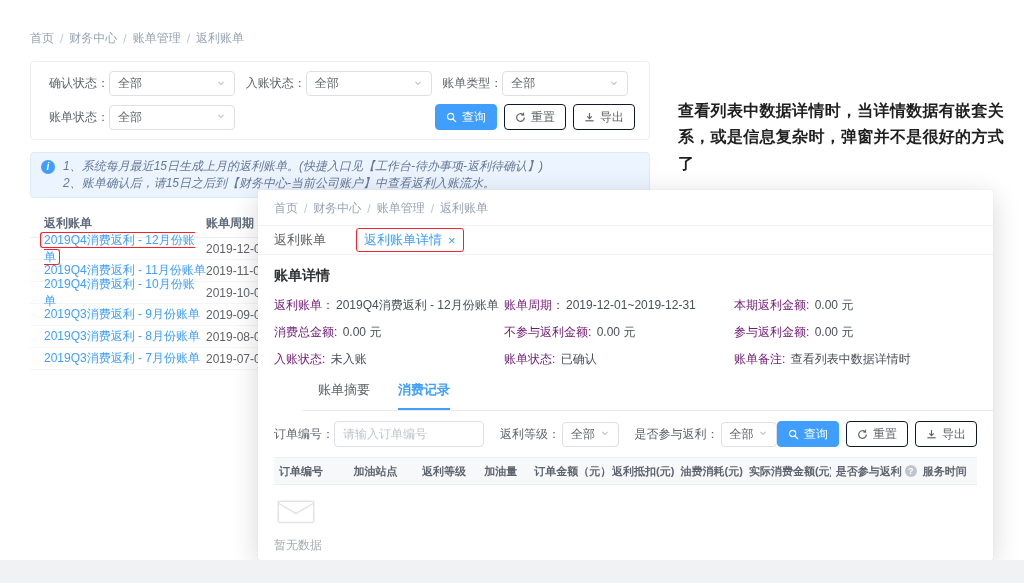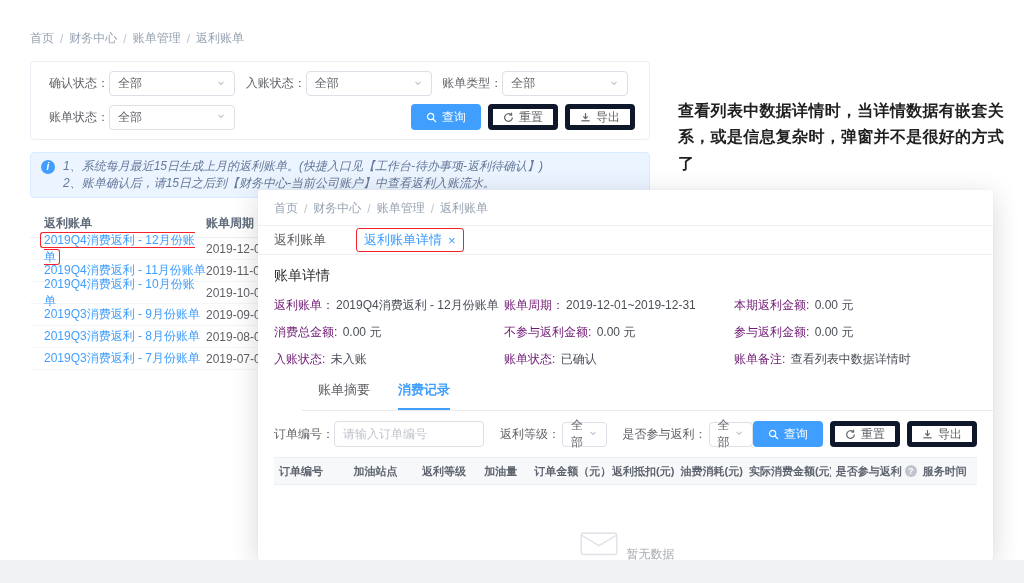--- a/index.html
+++ b/index.html
@@ -12,21 +12,21 @@
 
   
   .breadcrumb { font-size:12px; color:#97a3b3; display:flex; align-items:center; gap:6px; white-space:nowrap; }
   .breadcrumb .sep { color:#c0c4cc; }
   .select {
     height:25px; border:1px solid #dcdfe6; border-radius:4px; background:#fff;
     display:flex; align-items:center; justify-content:space-between;
     padding:0 8px; font-size:12px; color:#606266; cursor:pointer;
   }
   .btn {
-    height:26px; padding:0 10px; border:5px solid #0f172a; border-radius:4px;
+    height:26px; padding:0 10px; border:1px solid #0f172a; border-radius:4px;
     background:#fff; font-size:12px; color:#606266; display:inline-flex;
     align-items:center; gap:5px; cursor:pointer; font-family:inherit; white-space:nowrap;
   }
   .btn.primary { background:#409eff; border-color:#409eff; color:#fff; }
   .btn svg { display:block; }
   .red-box { border:1px solid #f5222d; border-radius:3px; }
 
   
   .bg-page { position:absolute; left:30px; top:30px; width:620px; }
   .filter-card {
@@ -82,21 +82,21 @@
     border-top:1px solid #eef0f4; border-bottom:1px solid #eef0f4; font-size:13px; flex:0 0 30px;
   }
   .ptab { color:#606266; cursor:pointer; }
   .ptab.active {
     color:#409eff; display:inline-flex; align-items:center; gap:6px;
     padding:2px 7px;
   }
   .tab-close { color:#409eff; font-size:13px; line-height:1; cursor:pointer; }
 
   .detail-section { padding:12px 16px 0; }
-  .section-title { font-size:14px; font-weight:normal; color:#303133; margin-bottom:12px; }
+  .section-title { font-size:14px; font-weight:bold; color:#303133; margin-bottom:12px; }
   .fields-grid {
     display:grid; grid-template-columns:230px 230px 1fr; row-gap:11px;
     font-size:12px; color:#606266; line-height:16px;
   }
   .field .dlabel { color:#701a75; margin-right:2px; }
   .field .dvalue { color:#4a4f57; }
 
   .inner-tabs {
     display:flex; gap:28px; padding:12px 16px 0; border-bottom:1px solid #e8eaec;
     font-size:13px; margin-top:2px;margin-left:44px;
@@ -122,21 +122,21 @@
     height:28px; align-items:center; font-size:11px; color:#5f6570; font-weight:bold;
   }
   .rt-cell { padding:0 5px; white-space:nowrap; overflow:hidden; display:flex; align-items:center; gap:3px; }
   .c0{flex:1.05} .c1{flex:.95} .c2{flex:.85} .c3{flex:.65} .c4{flex:1.1}
   .c5{flex:.95} .c6{flex:.95} .c7{flex:1.25} .c8{flex:1.25} .c9{flex:.8}
   .q-icon {
     width:12px; height:12px; border-radius:50%; background:#c0c4cc; color:#fff;
     font-size:9px; line-height:12px; text-align:center; flex:0 0 12px; font-weight:bold;
   }
   .empty-wrap {
-    height:78px; display:flex; flex-direction:row; align-items:flex-end;
+    height:78px; display:flex; flex-direction:column; align-items:flex-start;
     justify-content:center; gap:6px;
   }
   .empty-text { font-size:12px; color:#a8abb2; }
 
   .bottom-strip { position:absolute; left:0; top:560px; width:1024px; height:23px; background:#f1f2f4; }
 </style>
 </head>
 <body>
 
 <div class="canvas">

